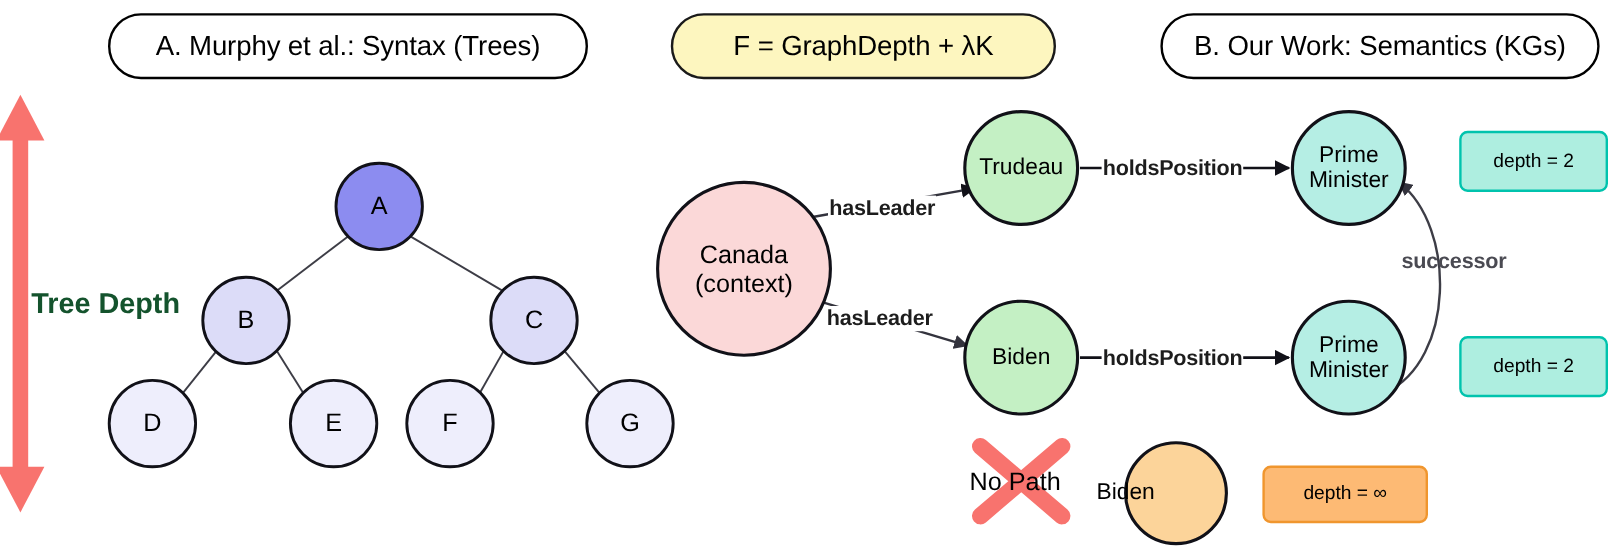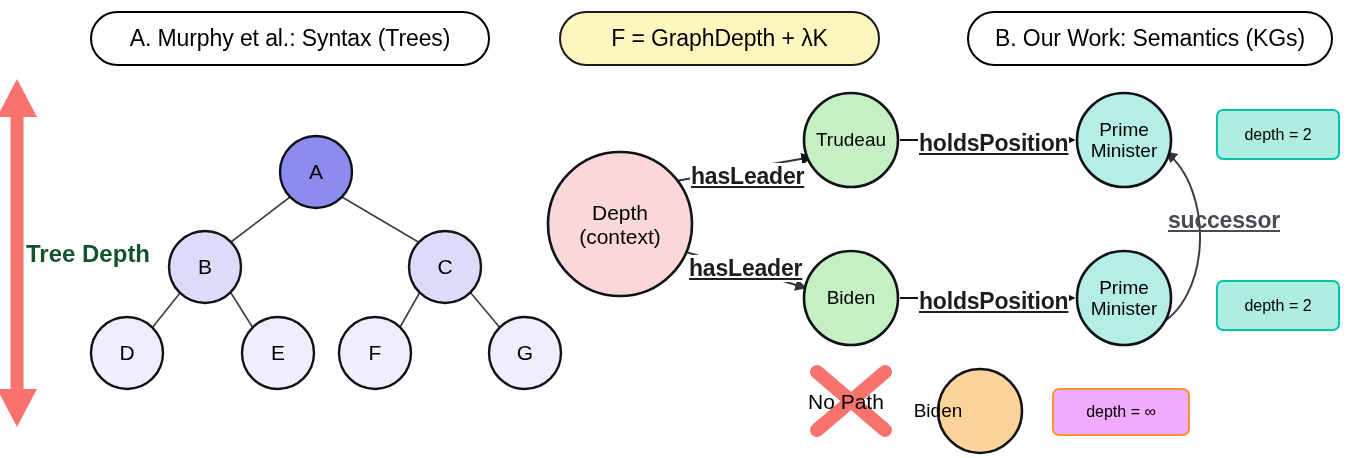--- a/index.html
+++ b/index.html
@@ -53,44 +53,43 @@
     font-size: 21px;
     color: #000000;
     line-height: 1.12;
     pointer-events: none;
   }
   .node-label.small { font-size: 19px; }
   .edge-label {
     position: absolute;
     background: #ffffff;
     font-weight: bold;
-    font-size: 23px;
+    font-size: 18px;
     color: #1d1d1d;
     padding: 0 1px;
     white-space: nowrap;
     letter-spacing: -0.2px;
-    text-decoration: underline;
   }
   .edge-label.grey { color: #4a4a52; background: transparent; }
   .badge {
     position: absolute;
     box-sizing: border-box;
     display: flex;
     align-items: center;
     justify-content: center;
     font-size: 16px;
     color: #000000;
     border-radius: 7px;
   }
   .badge.teal {
     background: #aeeee0;
     border: 2.5px solid #00c3ad;
   }
   .badge.orange {
-    background: #f0abfc;
+    background: #fdba74;
     border: 2.5px solid #f0962e;
   }
   .axis-label {
     position: absolute;
     font-weight: bold;
     font-size: 24px;
     color: #14532d;
     white-space: nowrap;
   }
   .nopath-label {
@@ -201,21 +200,21 @@
     <span>E</span>
   </div>
   <div class="node-label" style="left:339px; top:331px; width:72px; height:44px;">
     <span>F</span>
   </div>
   <div class="node-label" style="left:489px; top:331px; width:72px; height:44px;">
     <span>G</span>
   </div>
 
   <div class="node-label" style="left:548px; top:202px; width:144px; height:46px;">
-    <span>Depth</span>
+    <span>Canada</span>
     <span>(context)</span>
   </div>
 
   <div class="node-label small" style="left:804px; top:128px; width:94px; height:24px;">
     <span>Trudeau</span>
   </div>
 
   <div class="node-label small" style="left:804px; top:286px; width:94px; height:24px;">
     <span>Biden</span>
   </div>

